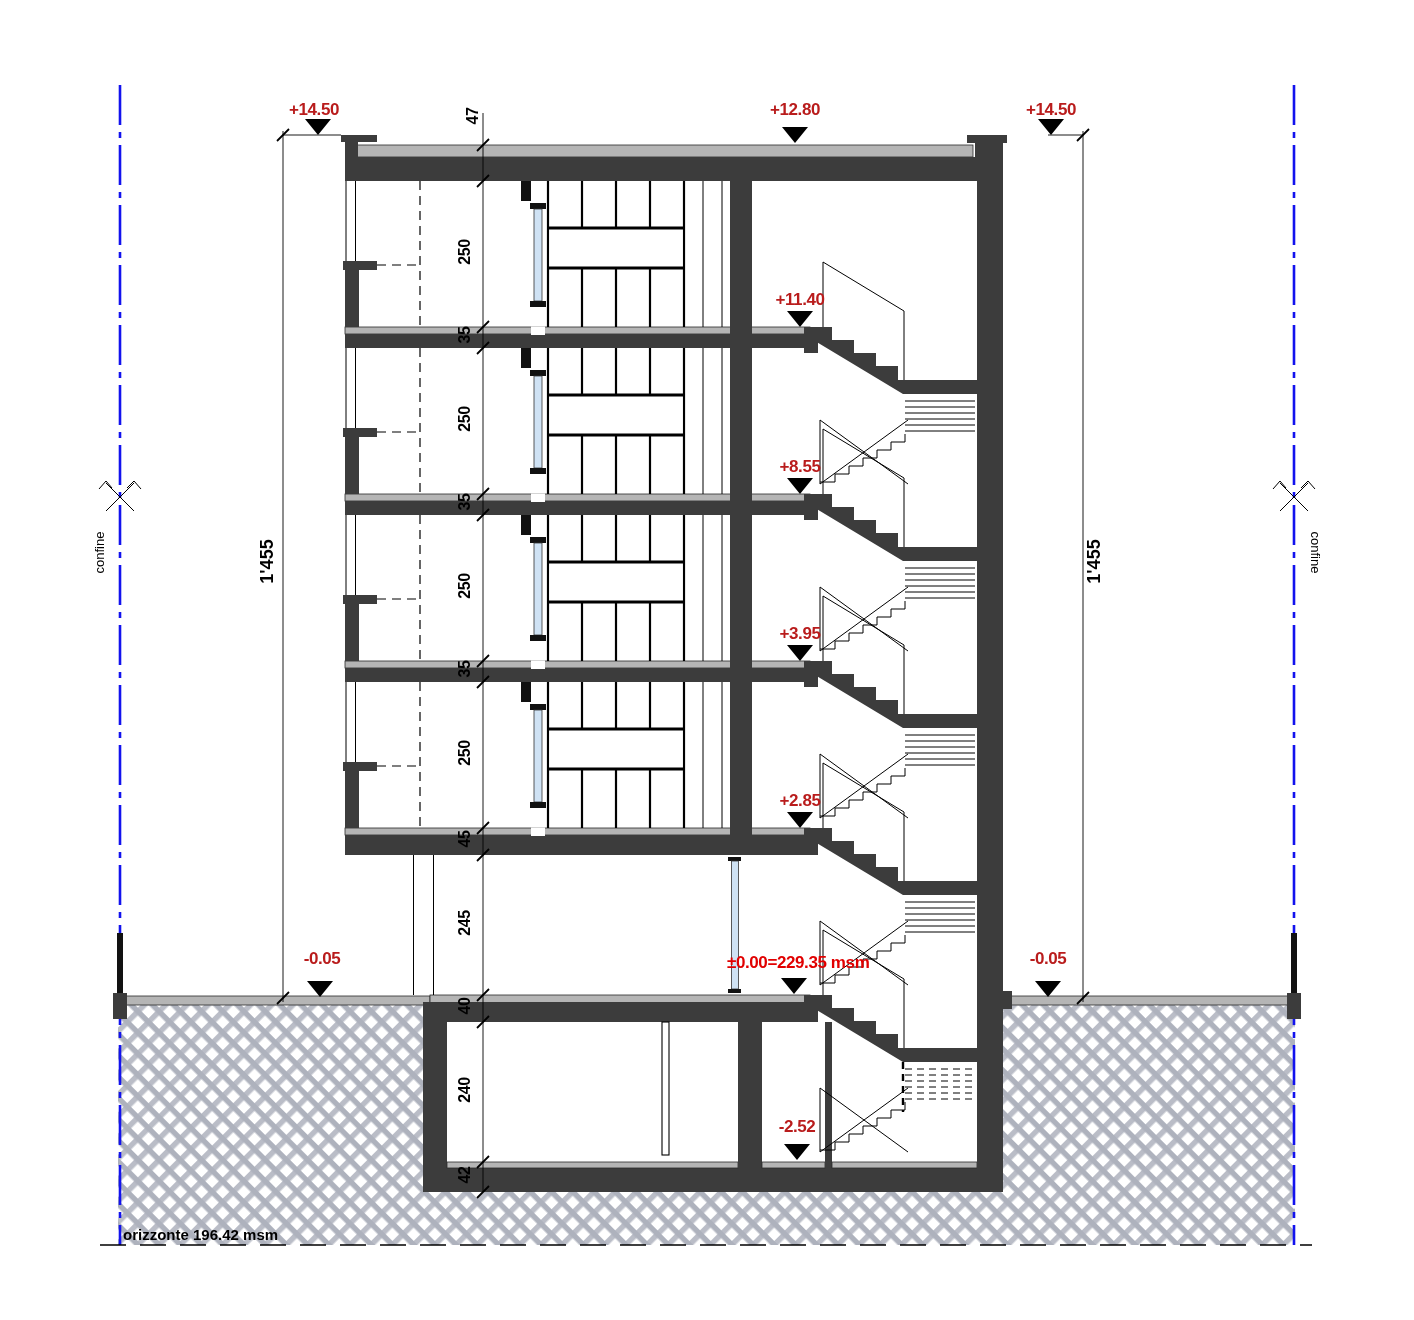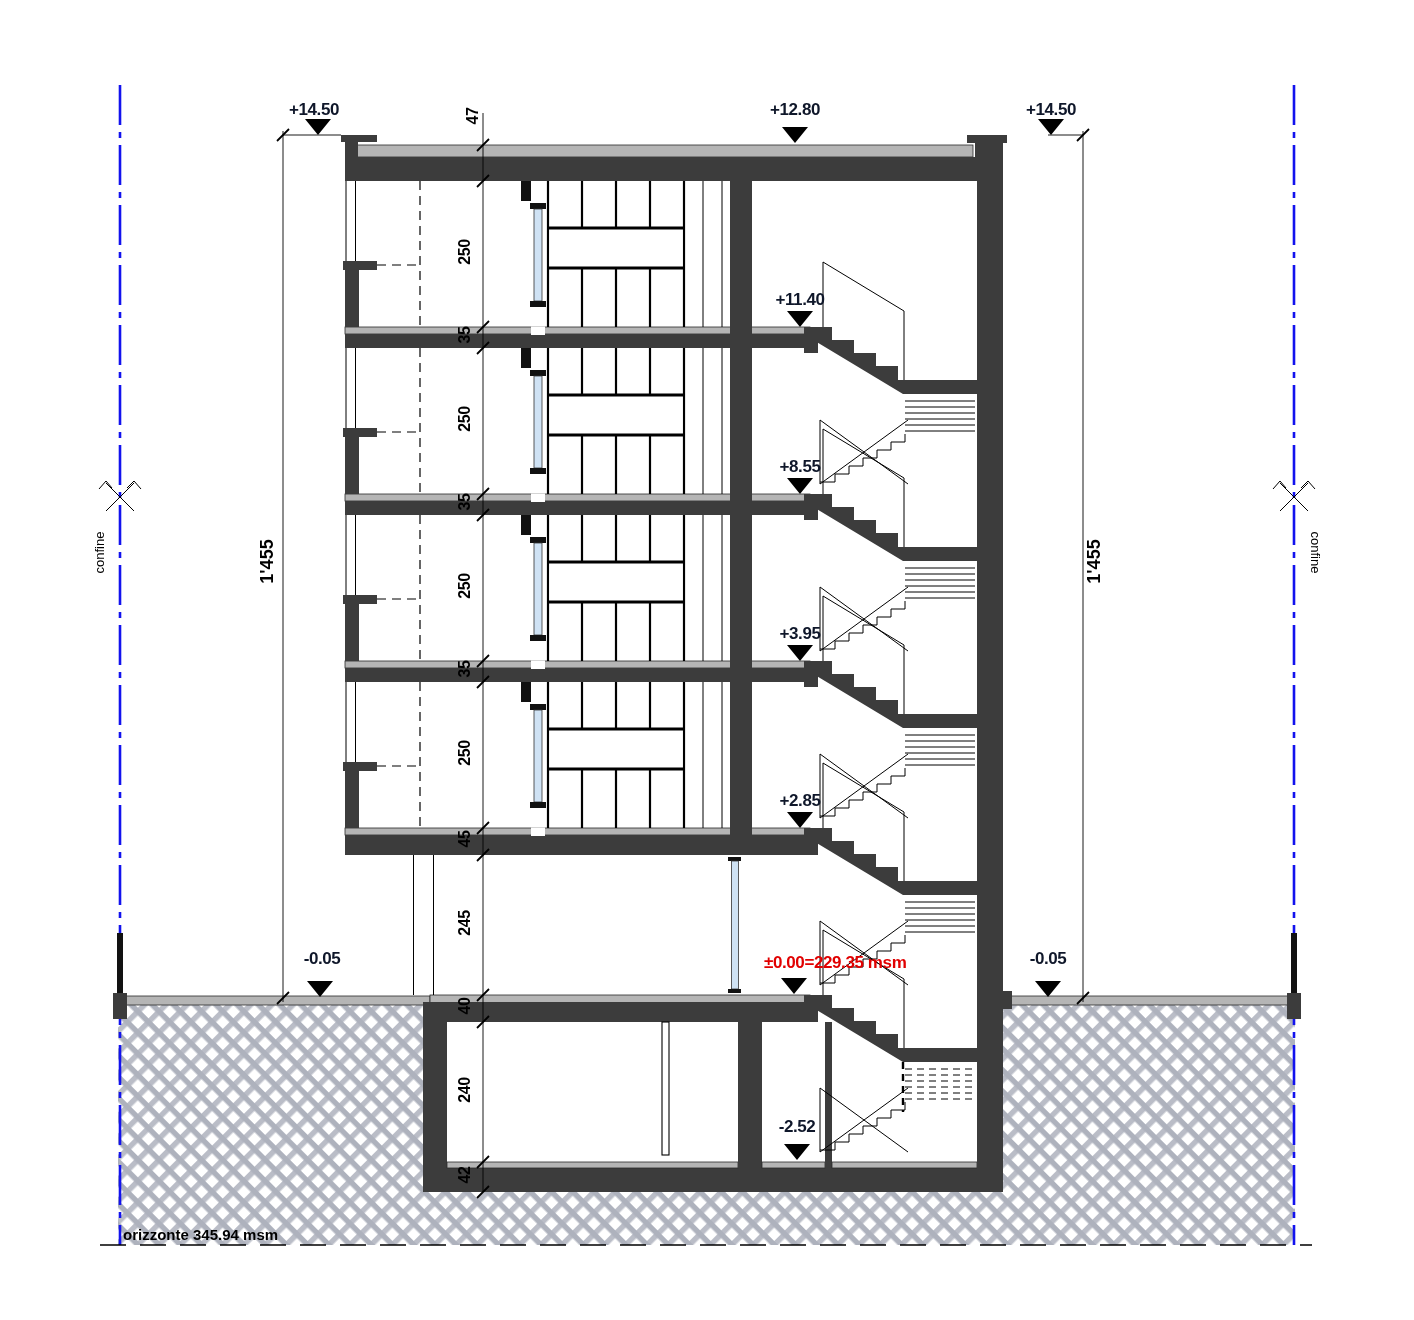--- a/index.html
+++ b/index.html
@@ -13,21 +13,21 @@
   .tl {stroke:#000;stroke-width:1;fill:none;}
   .ml {stroke:#000;stroke-width:2.2;fill:none;}
   .bl {stroke:#000;stroke-width:3;fill:none;}
   .dsh{stroke:#000;stroke-width:1.2;fill:none;stroke-dasharray:9 6;}
   .dim{stroke:#000;stroke-width:0.9;fill:none;}
   .tick{stroke:#000;stroke-width:1.8;fill:none;}
   .hz {stroke:#000;stroke-width:1.6;fill:none;stroke-dasharray:26 14;}
   .fdl{stroke:#000;stroke-width:1;fill:none;}
   .fdld{stroke:#000;stroke-width:1;fill:none;stroke-dasharray:7 5;}
   
-  .lvl{position:absolute;font-weight:bold;font-size:17px;letter-spacing:-0.4px;white-space:nowrap;color:#0f172a;}
+  .lvl{position:absolute;font-weight:bold;font-size:17px;letter-spacing:-0.4px;white-space:nowrap;color:#b91c1c;}
   .lvl-c{transform:translateX(-50%);}
   .red{color:#e10000;}
   .tri{position:absolute;width:0;height:0;border-left:13px solid transparent;
        border-right:13px solid transparent;border-top:16px solid #000;}
   .vdim{position:absolute;width:80px;text-align:center;transform:rotate(-90deg);
         font-weight:bold;font-size:16px;letter-spacing:-0.4px;color:#000;}
   .vtot{position:absolute;width:80px;text-align:center;transform:rotate(-90deg);
         font-weight:bold;font-size:18px;color:#000;}
   .vconf{position:absolute;width:80px;text-align:center;font-size:13px;color:#000;}
   .hzt{position:absolute;font-weight:bold;font-size:15px;color:#000;}
@@ -267,21 +267,21 @@
 </div>
 <div>
   <div class="lvl lvl-c" style="left:800px;top:624px;">+3.95</div>
   <div class="tri" style="left:787px;top:645px;"></div>
 </div>
 <div>
   <div class="lvl lvl-c" style="left:800px;top:791px;">+2.85</div>
   <div class="tri" style="left:787px;top:812px;"></div>
 </div>
 <div>
-  <div class="lvl red" style="left:727px;top:953px;margin-left:37px;">±0.00=229.35 msm</div>
+  <div class="lvl red" style="left:727px;top:953px;">±0.00=229.35 msm</div>
   <div class="tri" style="left:781px;top:978px;"></div>
 </div>
 <div>
   <div class="lvl lvl-c" style="left:322px;top:949px;">-0.05</div>
   <div class="tri" style="left:307px;top:981px;"></div>
 </div>
 <div>
   <div class="lvl lvl-c" style="left:1048px;top:949px;">-0.05</div>
   <div class="tri" style="left:1035px;top:981px;"></div>
 </div>
@@ -302,15 +302,15 @@
 <div class="vdim" style="left:425px;top:914px;">245</div>
 <div class="vdim" style="left:425px;top:997px;">40</div>
 <div class="vdim" style="left:425px;top:1081px;">240</div>
 <div class="vdim" style="left:425px;top:1166px;">42</div>
 
 <div class="vtot" style="left:227px;top:551px;">1'455</div>
 <div class="vtot" style="left:1054px;top:551px;">1'455</div>
 
 <div class="vconf" style="left:59px;top:545px;transform:rotate(-90deg);">confine</div>
 <div class="vconf" style="left:1275px;top:545px;transform:rotate(90deg);">confine</div>
-<div class="hzt" style="left:123px;top:1226px;">orizzonte 345.94 msm</div>
+<div class="hzt" style="left:123px;top:1226px;">orizzonte 196.42 msm</div>
 
 </div>
 
 </body></html>

